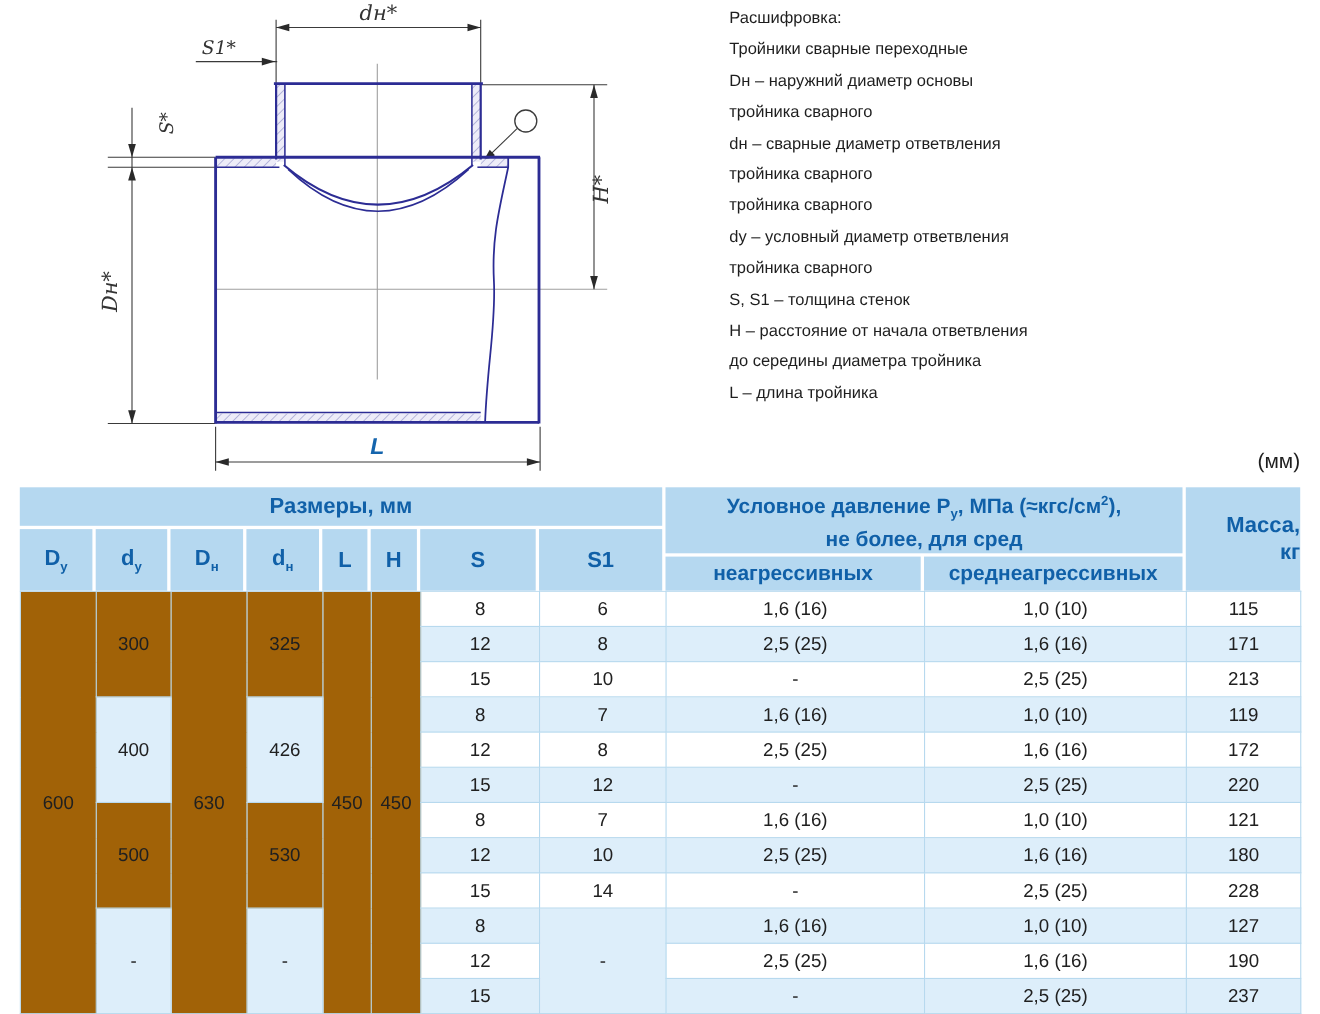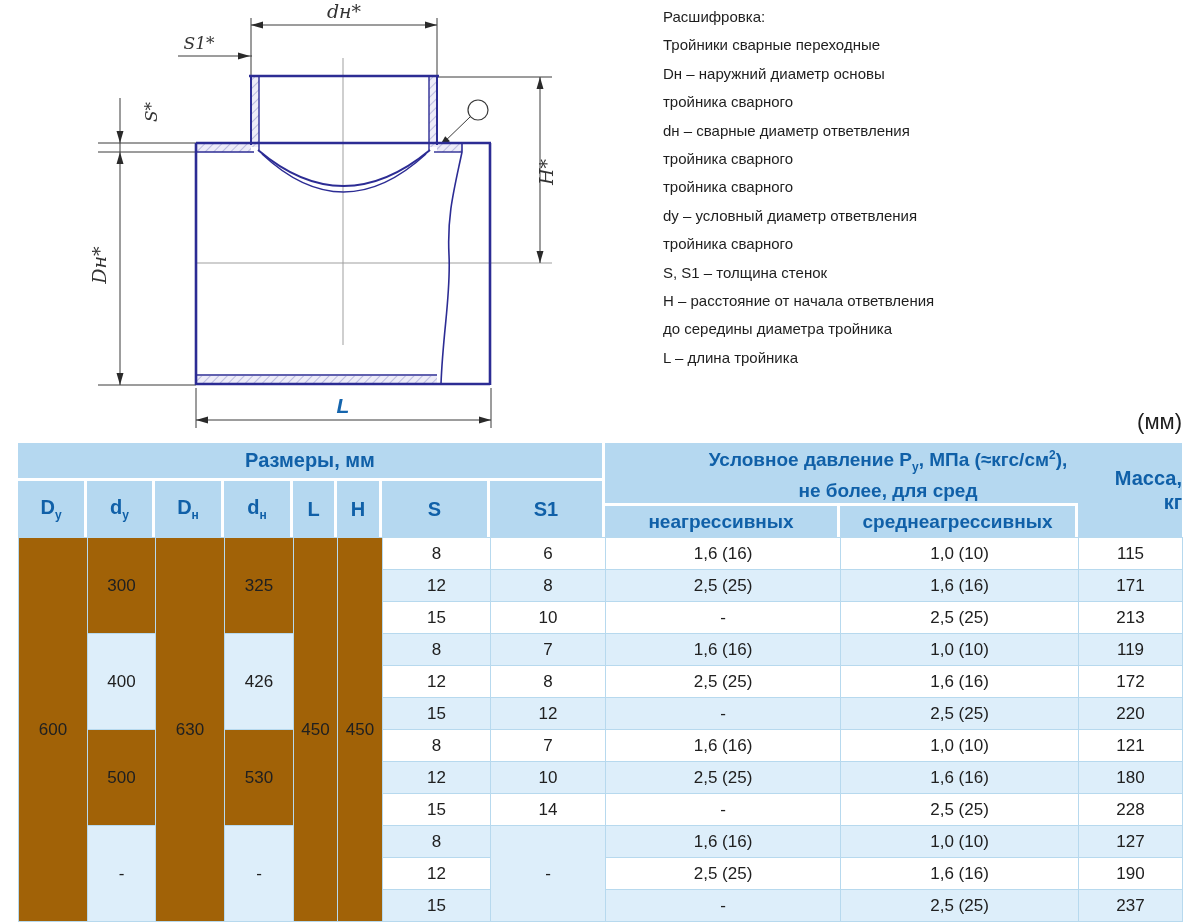--- a/index.html
+++ b/index.html
@@ -5,40 +5,40 @@
   html,body{margin:0;padding:0;background:#fff;width:1200px;height:922px;overflow:hidden;
     font-family:"Liberation Sans",sans-serif;}
   .page{position:relative;width:1200px;height:922px;background:#fff;}
 
   
   .drawing{position:absolute;left:0;top:0;width:660px;height:440px;}
 
   
   .legend{position:absolute;left:663px;top:3px;width:532px;color:#1e1e1e;
     font-size:15px;line-height:28.4px;}
-  .units-note{position:absolute;top:409px;right:18px;color:#1e1e1e;font-size:22px;}
+  .units-note{position:absolute;top:409px;right:18px;color:#1e1e1e;font-size:19px;}
 
   
   .tbl-wrap{position:absolute;left:18px;top:443px;width:1164px;}
   .thead{position:relative;width:1063px;height:94px;background:#fff;}
   .hcell{position:absolute;background:#b5d8f0;color:#1060a8;font-weight:bold;
     display:flex;align-items:center;justify-content:center;text-align:center;font-size:20px;}
   .hcell sub{font-size:12px;font-weight:bold;}
   .hcell sup{font-size:12px;font-weight:bold;}
   .h-razmery{left:0;top:0;width:584px;height:35px;}
   .h-dy {left:0;   top:38px;width:66px; height:56px;}
   .h-dy2{left:69px; top:38px;width:65px; height:56px;}
   .h-dn {left:137px;top:38px;width:66px; height:56px;}
   .h-dn2{left:206px;top:38px;width:66px; height:56px;}
   .h-l  {left:275px;top:38px;width:41px; height:56px;}
   .h-h  {left:319px;top:38px;width:42px; height:56px;}
   .h-s  {left:364px;top:38px;width:105px;height:56px;}
   .h-s1 {left:472px;top:38px;width:112px;height:56px;}
   .h-press{left:587px;top:0;width:470px;height:60px;line-height:24px;font-size:19px;
-    flex-direction:column;padding-left:48px;}
+    flex-direction:column;}
   .h-neagr {left:587px;top:63px;width:232px;height:31px;font-size:19px;}
   .h-sredne{left:822px;top:63px;width:235px;height:31px;font-size:19px;}
   .h-massa{left:1060px;top:0;width:104px;height:94px;line-height:24px;flex-direction:column;align-items:flex-end;}
 
   table.body{border-collapse:collapse;table-layout:fixed;width:1164px;margin-top:0;}
   table.body td{border:1px solid #b7d9ee;text-align:center;vertical-align:middle;
     padding:0;height:31px;font-size:17px;color:#202020;background:#fff;}
   tr.b td{background:#ddeefa;}
   tr.w td{background:#fff;}
   table.body td.mw{background:#a16207;}

